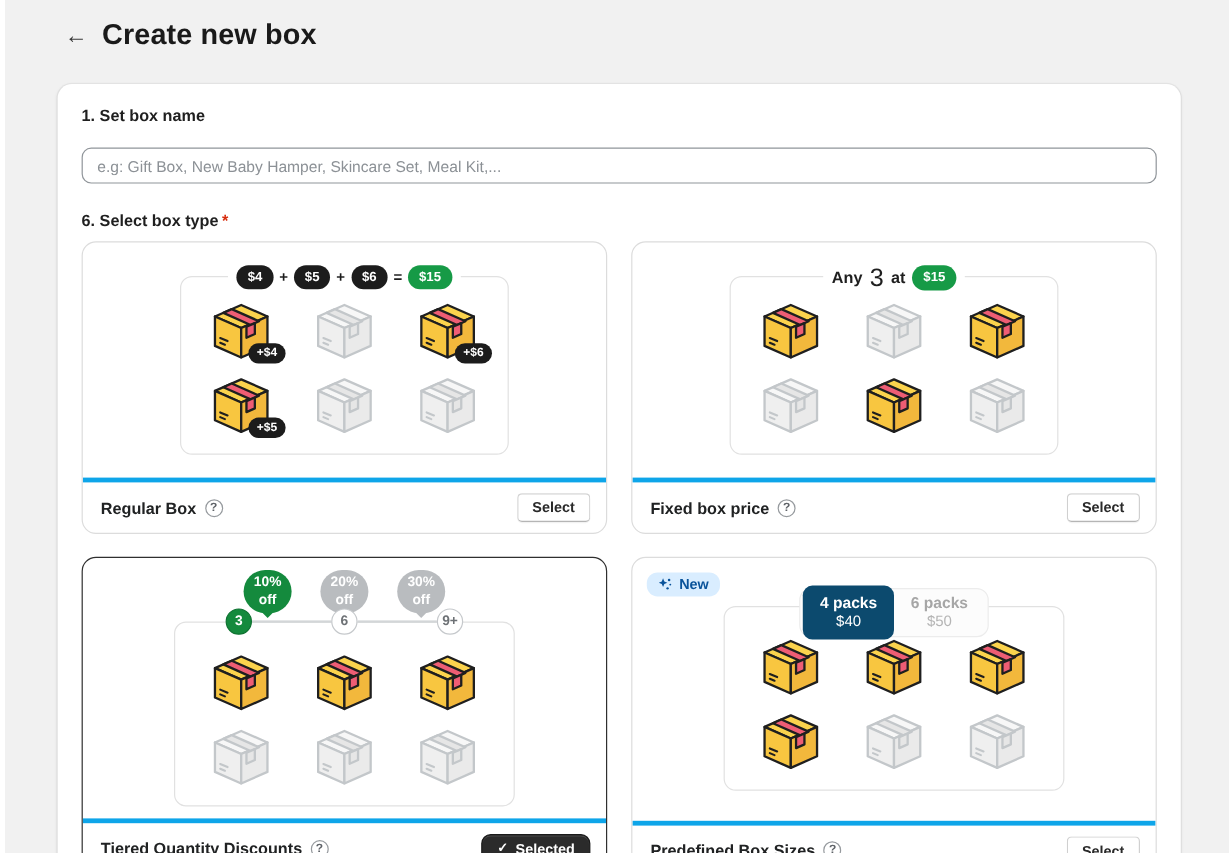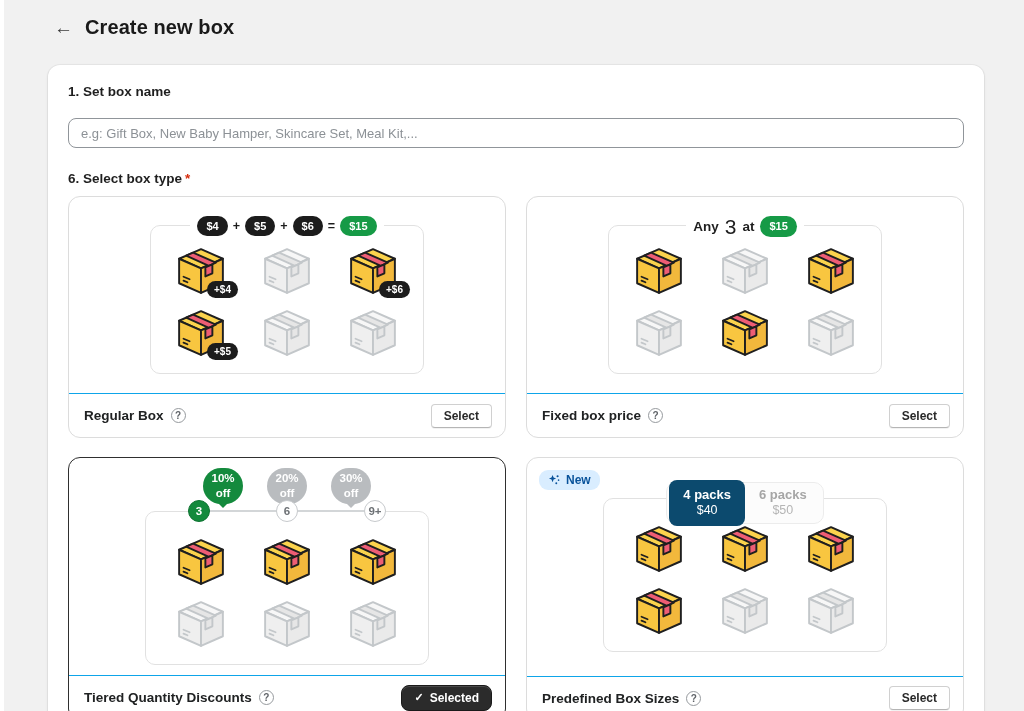--- a/index.html
+++ b/index.html
@@ -2,21 +2,21 @@
 <html><head>
 <meta charset="utf-8">
 <style>
   * { margin:0; padding:0; box-sizing:border-box; }
   html,body { width:1024px; height:711px; background:#f1f1f1; overflow:hidden;
     font-family:"Liberation Sans", sans-serif; color:#1a1a1a; }
   .left-edge { position:fixed; left:0; top:0; width:4px; height:100%; background:#ffffff; }
 
   .page-header { display:flex; align-items:center; gap:12px; padding:16px 0 0 54px; }
   .back-arrow { font-size:19px; color:#383838; line-height:1; cursor:pointer; }
-  .page-title { font-size:20px; font-weight:700; color:#1a1a1a; letter-spacing:.1px; }
+  .page-title { font-size:24px; font-weight:700; color:#1a1a1a; letter-spacing:.1px; }
 
   .main-card { margin:26px 40px 0 48px; width:936px; background:#fff; border-radius:12px;
     box-shadow:0 1px 3px rgba(26,26,26,.10), 0 0 0 1px rgba(0,0,0,.04); padding:19px 20px 18px 20px; }
 
   .section-label { font-size:13.5px; font-weight:700; color:#1f1f1f; }
   .req { color:#d72c0d; margin-left:3px; font-weight:700; }
 
   .name-input { margin-top:19px; width:100%; height:30px; border:1px solid #90959a; border-radius:8px;
     padding:0 12px; font-size:13px; font-family:"Liberation Sans", sans-serif; color:#1a1a1a; background:#fff; }
   .name-input::placeholder { color:#8c9196; }
@@ -69,21 +69,21 @@
   .packs-bar { display:flex; align-items:center; background:#fcfcfc; border:1px solid #ececec; border-radius:10px;
     position:relative; z-index:2; margin-bottom:-15px; padding:0 2px; }
   .pack-tab { text-align:center; padding:4px 14px; }
   .pack-line1 { font-size:13px; font-weight:700; color:#a6a6a6; line-height:1.25; }
   .pack-line2 { font-size:12.5px; color:#b5b5b5; line-height:1.25; }
   .pack-tab.active { background:#0c4a6e; border-radius:8px; margin:-5px 0; padding:7px 14px; }
   .pack-tab.active .pack-line1 { color:#fff; }
   .pack-tab.active .pack-line2 { color:#fff; }
 
   
-  .card-footer { border-top:1px solid #0ea5e9; display:flex; align-items:center; padding:9px 13px 9px 15px; min-height:44px; }
+  .card-footer { border-top:4px solid #0ea5e9; display:flex; align-items:center; padding:9px 13px 9px 15px; min-height:44px; }
   .footer-label { font-size:13.5px; font-weight:600; color:#202223; }
   .help-icon { width:15px; height:15px; border:1px solid #969a9e; border-radius:50%; display:inline-flex;
     align-items:center; justify-content:center; font-size:10px; font-weight:700; color:#5f6368; margin-left:7px; }
   .spacer { flex:1; }
   .btn-secondary { background:#fff; border:1px solid #d0d0d0; border-bottom-color:#b5b5b5; border-radius:4px;
     padding:4px 12px; font-size:12px; font-weight:700; color:#2a2a2a; font-family:"Liberation Sans", sans-serif;
     cursor:pointer; box-shadow:0 1px 0 rgba(0,0,0,.05);margin-left:41px; }
   .btn-selected { background:#2b2b2b; border:1px solid #1a1a1a; border-radius:8px; padding:5px 12px;
     font-size:12px; font-weight:700; color:#fff; font-family:"Liberation Sans", sans-serif; cursor:pointer;
     display:flex; align-items:center; gap:6px; box-shadow:inset 0 1px 0 rgba(255,255,255,.15); }

